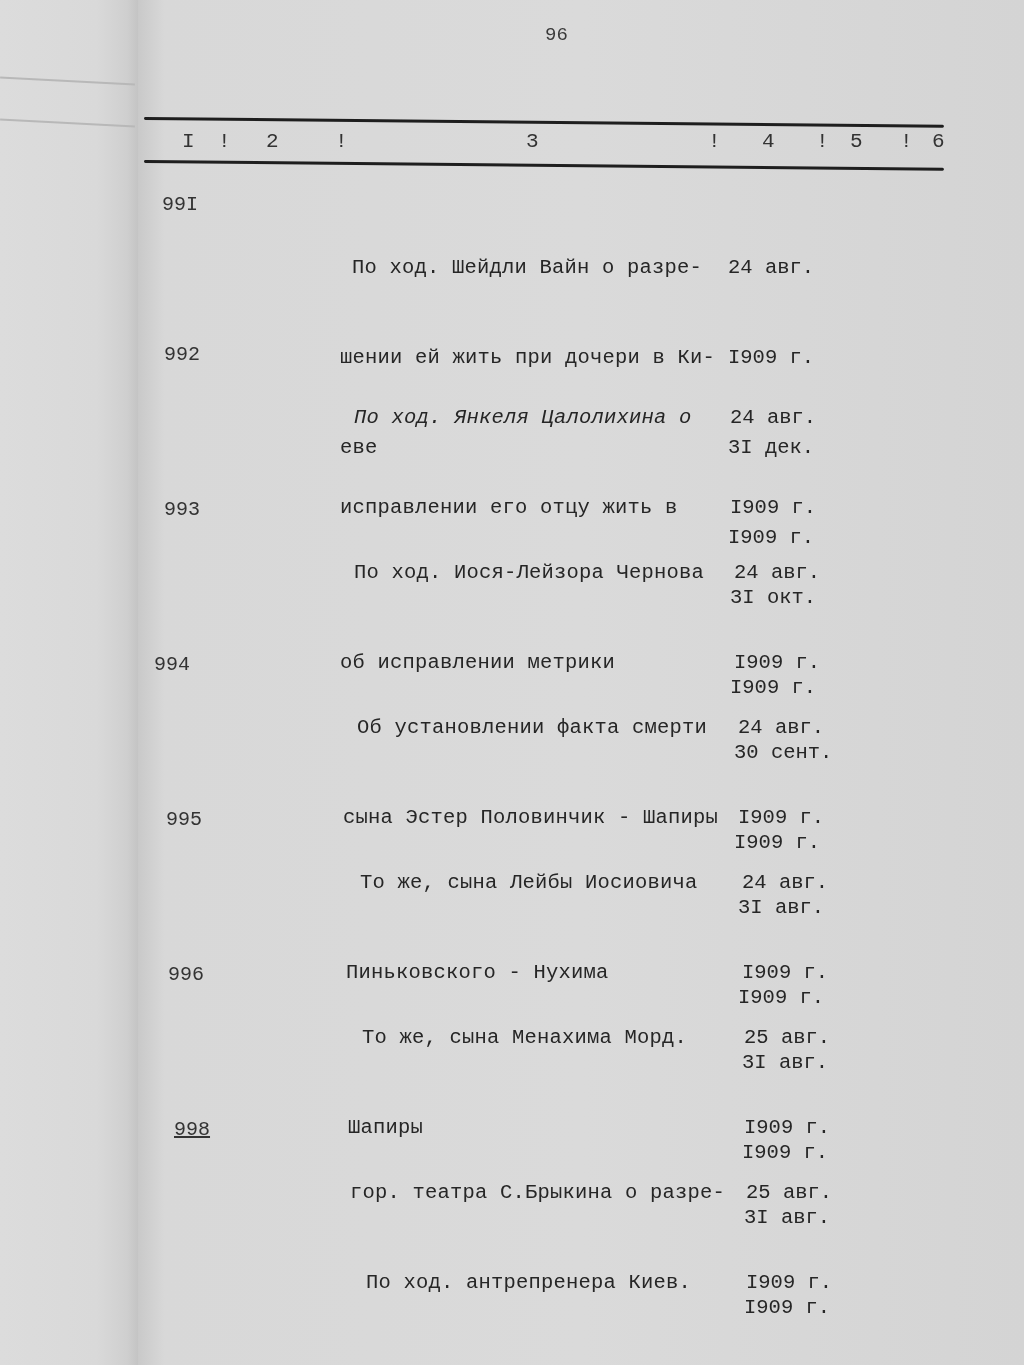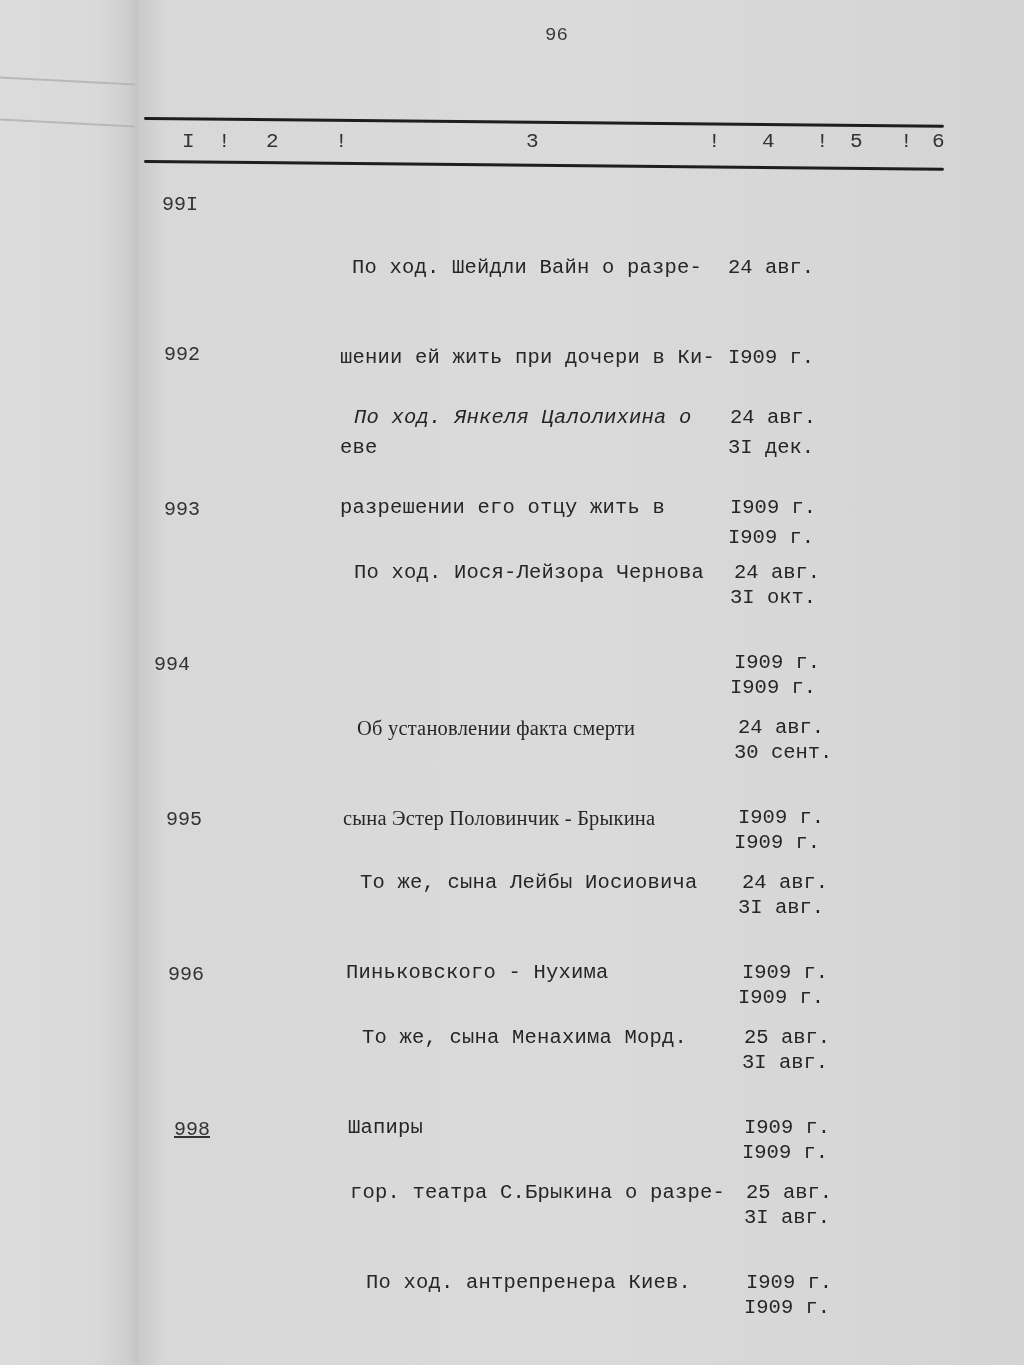--- a/index.html
+++ b/index.html
@@ -86,48 +86,49 @@
       <div>I909 г.</div>
       <div>3I дек.</div>
       <div>I909 г.</div>
     </div>
   </div>
 
   <div class="entry" style="top:343px;">
     <span class="num" style="left:26px;">992</span>
     <div class="desc" style="left:202px;">
       <div style="padding-left:14px;font-style:italic;">По ход. Янкеля Цалолихина о</div>
-      <div>разрешении его отцу жить в</div>
+      <div>исправлении его отцу жить в</div>
     </div>
     <div class="dates" style="left:592px;">
       <div>24 авг.</div>
       <div>I909 г.</div>
       <div>3I окт.</div>
       <div>I909 г.</div>
     </div>
   </div>
 
   <div class="entry" style="top:498px;">
     <span class="num" style="left:26px;">993</span>
     <div class="desc" style="left:202px;">
       <div style="padding-left:14px;">По ход. Иося-Лейзора Чернова</div>
+      <div>об исправлении метрики</div>
     </div>
     <div class="dates" style="left:596px;">
       <div>24 авг.</div>
       <div>I909 г.</div>
       <div>30 сент.</div>
       <div>I909 г.</div>
     </div>
   </div>
 
   <div class="entry" style="top:653px;">
     <span class="num" style="left:16px;">994</span>
-    <div class="desc" style="left:205px;font-family:Liberation Serif, serif;">
+    <div class="desc" style="left:205px;">
       <div style="padding-left:14px;">Об установлении факта смерти</div>
-      <div>сына Эстер Половинчик - Брыкина</div>
+      <div>сына Эстер Половинчик - Шапиры</div>
     </div>
     <div class="dates" style="left:600px;">
       <div>24 авг.</div>
       <div>I909 г.</div>
       <div>3I авг.</div>
       <div>I909 г.</div>
     </div>
   </div>
 
   <div class="entry" style="top:808px;">

